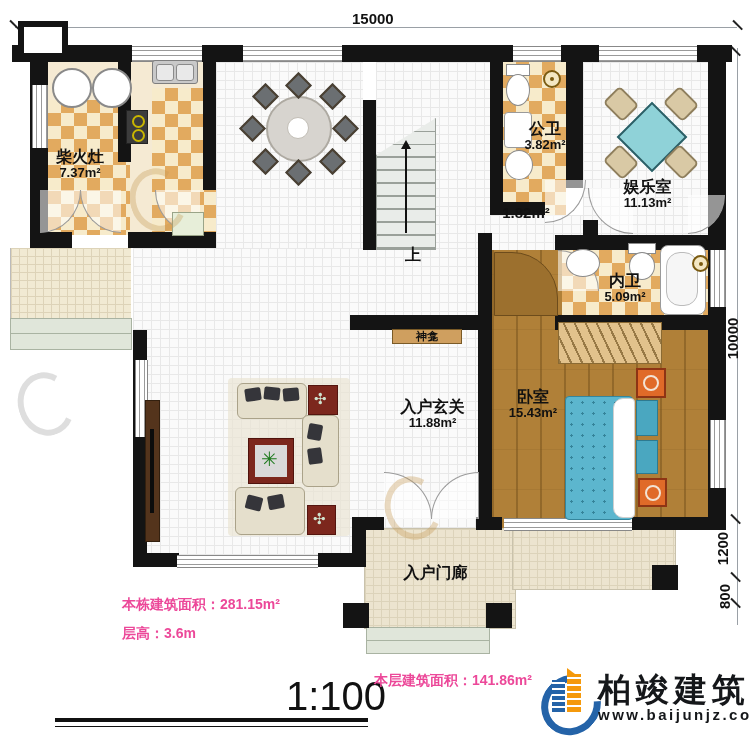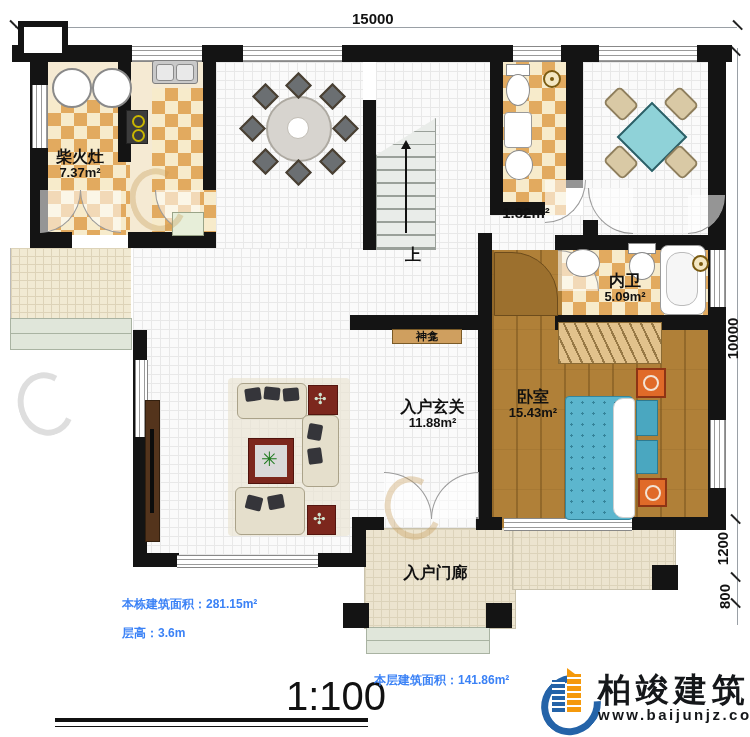--- a/index.html
+++ b/index.html
@@ -50,21 +50,21 @@
   .mahchair{position:absolute;width:24px;height:20px;background:#d9c9a5;border:2px solid #8f7f5d;border-radius:5px;transform:rotate(45deg);}
   .sofa{position:absolute;background:#e5dfcc;border:1.5px solid #aaa289;border-radius:6px;}
   .pillow{position:absolute;background:#35353a;border-radius:2px;}
   .redtable{position:absolute;background:#7c271d;border:1px solid #54150f;}
   .watermark{position:absolute;display:flex;align-items:center;gap:8px;pointer-events:none;}
   .wm-glyph{width:44px;height:52px;border:6px solid currentColor;border-right-color:transparent;border-radius:50%;transform:rotate(-18deg);opacity:.9;}
   .wm-text{text-align:center;}
   .wm-name{font-size:40px;font-weight:bold;letter-spacing:8px;line-height:1;-webkit-text-stroke:2px currentColor;color:transparent;}
   .wm-site{font-size:14px;font-weight:bold;letter-spacing:3px;margin-top:4px;-webkit-text-stroke:1px currentColor;color:transparent;}
   
-  .info1{position:absolute;font-size:12px;font-weight:bold;color:#3b82f6;}
+  .info1{position:absolute;font-size:14px;font-weight:bold;color:#ec4899;}
   .title-big{position:absolute;font-size:54px;font-weight:bold;color:#111;letter-spacing:3px;}
   .title-scale{position:absolute;font-size:40px;color:#111;font-weight:500;}
   .title-rule{position:absolute;background:#111;}
   .brand-name{position:absolute;font-size:33px;font-weight:bold;color:#15171a;letter-spacing:5px;}
   .brand-site{position:absolute;font-size:15px;font-weight:bold;color:#15171a;letter-spacing:2.5px;}
   .shrine{position:absolute;background:#cf9f5f;border:1.5px solid #7a5a26;color:#111;
     font-size:11px;font-weight:bold;text-align:center;line-height:12px;}
   .upArrow{position:absolute;width:2px;background:#111;}
   .upHead{position:absolute;width:0;height:0;border-left:5px solid transparent;border-right:5px solid transparent;border-bottom:9px solid #111;}
   .applianceO{position:absolute;background:#e06a28;border:2px solid #8e3414;}
@@ -264,20 +264,28 @@
     <span>神龛</span>
   </div>
 
   <div class="rlabel" style="left:30px;top:148px;width:100px;">
     <span class="nm">柴火灶</span>
     <span class="ar">7.37m²</span>
   </div>
   <div class="rlabel" style="left:398px;top:246px;width:30px;font-size:18px;">
     <span class="nm">上</span>
   </div>
+  <div class="rlabel" style="left:510px;top:120px;width:70px;">
+    <span class="nm">公卫</span>
+    <span class="ar">3.82m²</span>
+  </div>
+  <div class="rlabel" style="left:600px;top:178px;width:95px;">
+    <span class="nm">娱乐室</span>
+    <span class="ar">11.13m²</span>
+  </div>
   <div class="rlabel" style="left:496px;top:204px;width:60px;">
     <span class="ar" style="font-size:15px;">1.82m²</span>
   </div>
   <div class="rlabel" style="left:595px;top:260px;width:60px;margin-top:12px;">
     <span class="nm">内卫</span>
     <span class="ar">5.09m²</span>
   </div>
   <div class="rlabel" style="left:498px;top:388px;width:70px;">
     <span class="nm">卧室</span>
     <span class="ar">15.43m²</span>

